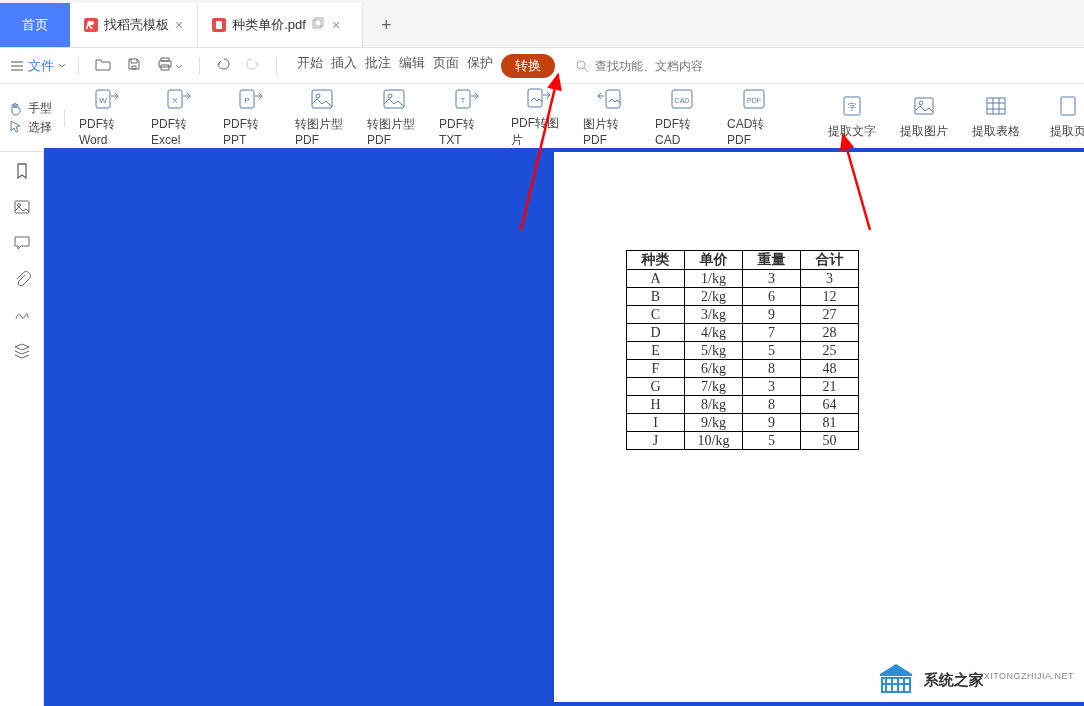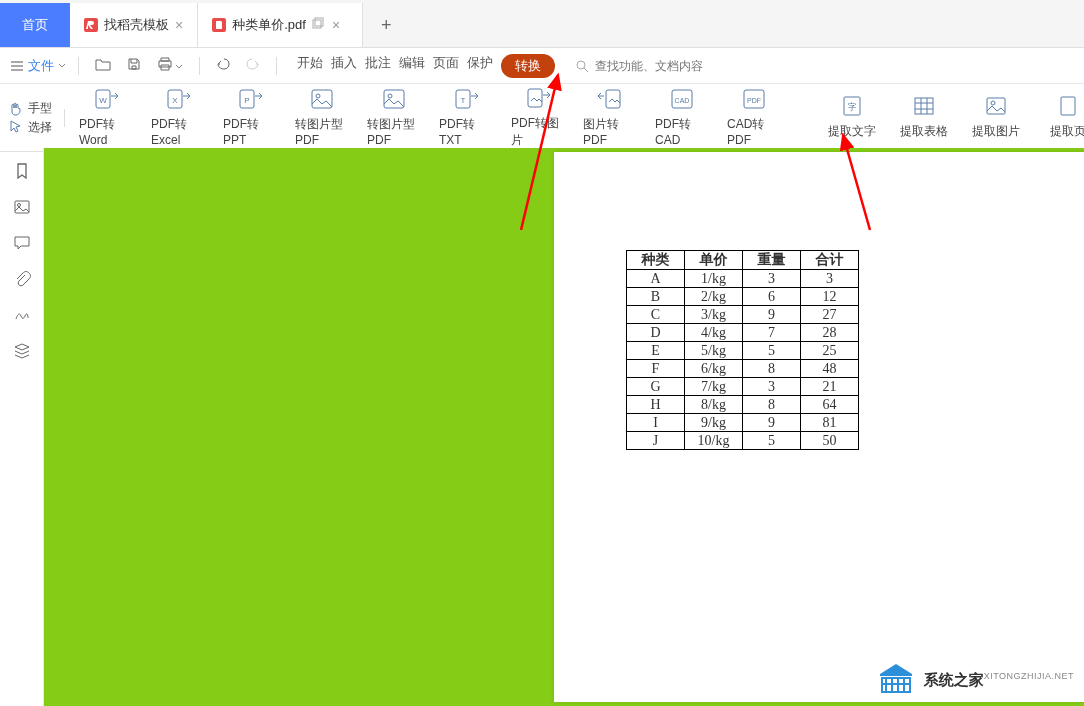--- a/index.html
+++ b/index.html
@@ -35,21 +35,21 @@
 .ribbon-btns { display: flex; gap: 18px; padding: 0 10px; flex: 1; overflow: hidden; }
 .ribbon-btn { display: flex; flex-direction: column; align-items: center; justify-content: center; gap: 6px; font-size: 12px; color: #444; min-width: 54px; }
 .ribbon-btn .ri { color: #5a7da8; }
 .ri { width: 26px; height: 22px; display: flex; align-items: center; justify-content: center; }
 
 
 .sidebar { position: absolute; left: 0; top: 148px; width: 44px; height: 558px; border-right: 1px solid #e8e8e8; display: flex; flex-direction: column; align-items: center; gap: 18px; padding-top: 14px; color: #666; }
 .sb-icon { width: 18px; height: 18px; }
 
 
-.doc-area { position: absolute; left: 44px; top: 148px; right: 0; bottom: 0; background: #84cc16; overflow: hidden; }
+.doc-area { position: absolute; left: 44px; top: 148px; right: 0; bottom: 0; background: #1d4ed8; overflow: hidden; }
 .page { position: absolute; left: 510px; top: 4px; width: 560px; height: 550px; background: #fff; box-shadow: 0 0 4px rgba(0,0,0,0.12); }
 .data-table { position: absolute; left: 72px; top: 98px; border-collapse: collapse; font-family: SimSun, serif; font-size: 14px; }
 .data-table th, .data-table td { border: 1px solid #000; padding: 0 10px; text-align: center; height: 18px; min-width: 58px; }
 .data-table th { font-weight: bold; }
 
 
 .arrow-svg { position: absolute; pointer-events: none; }
 
 
 .watermark { position: absolute; right: 10px; bottom: 8px; display: flex; align-items: center; gap: 8px; }
@@ -263,35 +263,35 @@
           <svg width="26" height="22" viewBox="0 0 26 22">
             <rect x="5" y="2" width="16" height="18" rx="1" fill="none" stroke="#5a7da8"></rect>
             <text x="13" y="15" font-size="9" text-anchor="middle" fill="#5a7da8">字</text>
           </svg>
         </span>
         <span>提取文字</span>
       </div>
     <div class="ribbon-btn">
         <span class="ri">
           <svg width="26" height="22" viewBox="0 0 26 22">
-            <rect x="4" y="3" width="18" height="16" fill="none" stroke="#5a7da8"></rect>
-            <path d="M4 8h18M4 14h18M10 3v16M16 3v16" stroke="#5a7da8"></path>
-          </svg>
-        </span>
-        <span>提取表格</span>
-      </div>
-    <div class="ribbon-btn">
-        <span class="ri">
-          <svg width="26" height="22" viewBox="0 0 26 22">
             <rect x="4" y="3" width="18" height="16" rx="1" fill="none" stroke="#5a7da8"></rect>
             <circle cx="10" cy="8" r="2" fill="none" stroke="#5a7da8"></circle>
             <path d="M4 16l5-5 5 5 4-3 4 4" fill="none" stroke="#5a7da8"></path>
           </svg>
         </span>
         <span>提取图片</span>
+      </div>
+    <div class="ribbon-btn">
+        <span class="ri">
+          <svg width="26" height="22" viewBox="0 0 26 22">
+            <rect x="4" y="3" width="18" height="16" fill="none" stroke="#5a7da8"></rect>
+            <path d="M4 8h18M4 14h18M10 3v16M16 3v16" stroke="#5a7da8"></path>
+          </svg>
+        </span>
+        <span>提取表格</span>
       </div>
     <div class="ribbon-btn">
         <span class="ri">
           <svg width="26" height="22" viewBox="0 0 26 22">
             <rect x="6" y="2" width="14" height="18" rx="1" fill="none" stroke="#5a7da8"></rect>
           </svg>
         </span>
         <span>提取页</span>
       </div>
   </div>

